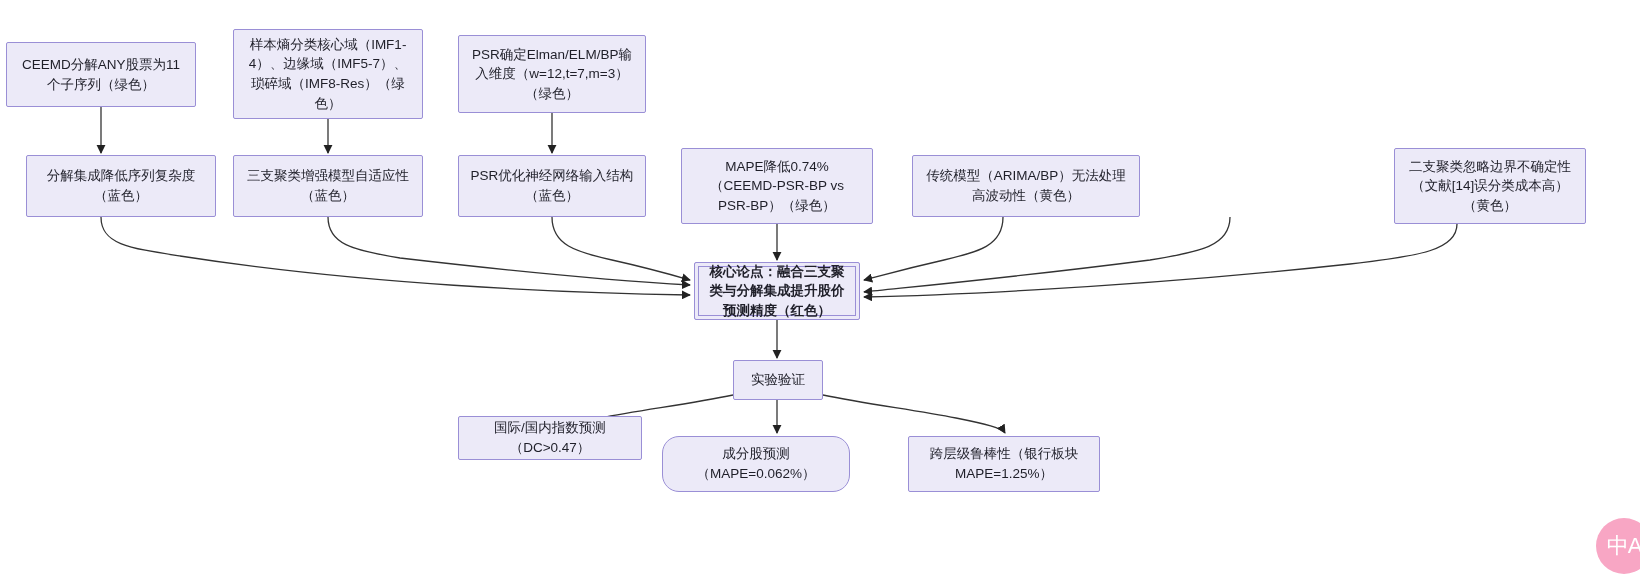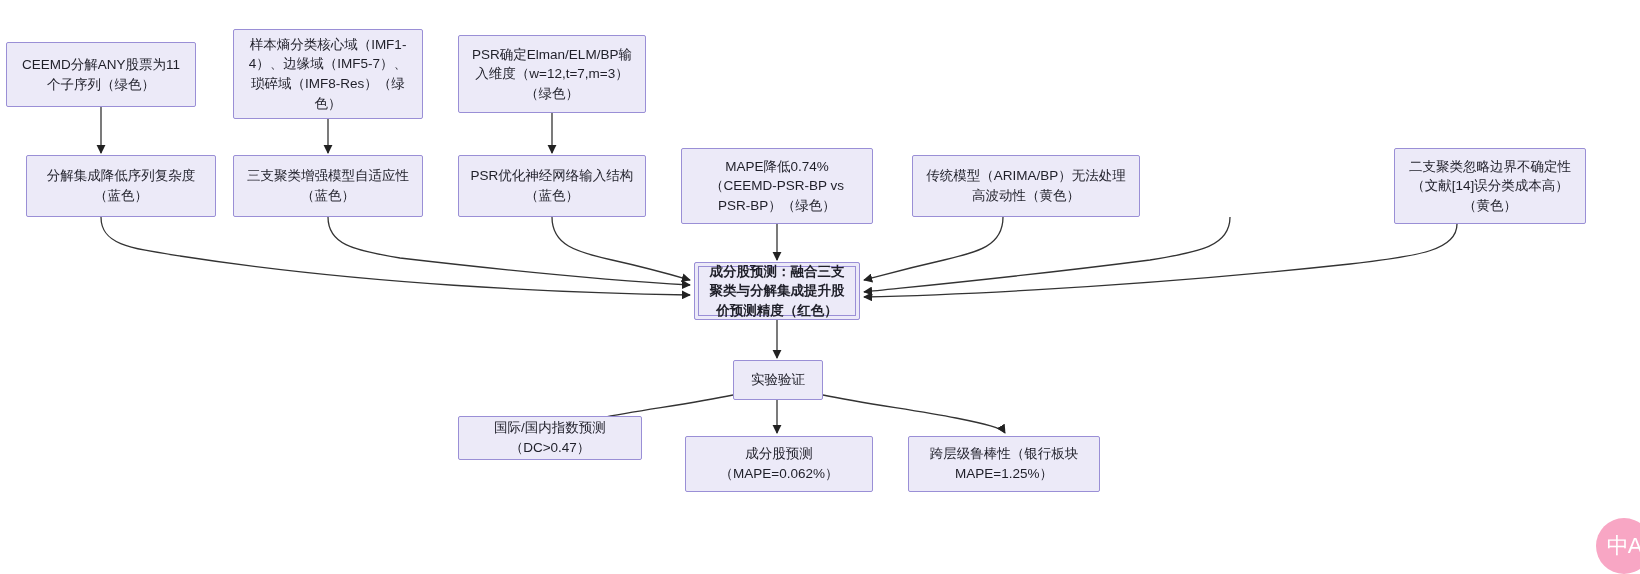--- a/index.html
+++ b/index.html
@@ -131,32 +131,32 @@
   <div class="node" style="left:884px; top:155px; width:228px; height:62px;margin-left:28px;">
     <span>传统模型（ARIMA/BP）无法处理高波动性（黄色）</span>
   </div>
 
 
   <div class="node" style="left:1394px; top:148px; width:192px; height:76px;justify-content:center;">
     <span>二支聚类忽略边界不确定性（文献[14]误分类成本高）（黄色）</span>
   </div>
 
   <div class="node core" style="left:694px; top:262px; width:166px; height:58px;">
-    <span>成分股预测：融合三支聚类与分解集成提升股价预测精度（红色）</span>
+    <span>核心论点：融合三支聚类与分解集成提升股价预测精度（红色）</span>
   </div>
 
   <div class="node" style="left:733px; top:360px; width:90px; height:40px;">
     <span>实验验证</span>
   </div>
 
   <div class="node" style="left:458px; top:416px; width:184px; height:44px;">
     <span>国际/国内指数预测（DC&gt;0.47）</span>
   </div>
 
-  <div class="node" style="left:685px; top:436px; width:188px; height:56px;">
+  <div class="node" style="left:662px; top:436px; width:188px; height:56px;border-radius:17px;">
     <span>成分股预测（MAPE=0.062%）</span>
   </div>
 
   <div class="node" style="left:908px; top:436px; width:192px; height:56px;justify-content:center;">
     <span>跨层级鲁棒性（银行板块MAPE=1.25%）</span>
   </div>
 
   <div class="watermark" style="left:1596px; top:518px;">
     <span>中A</span>
   </div>

